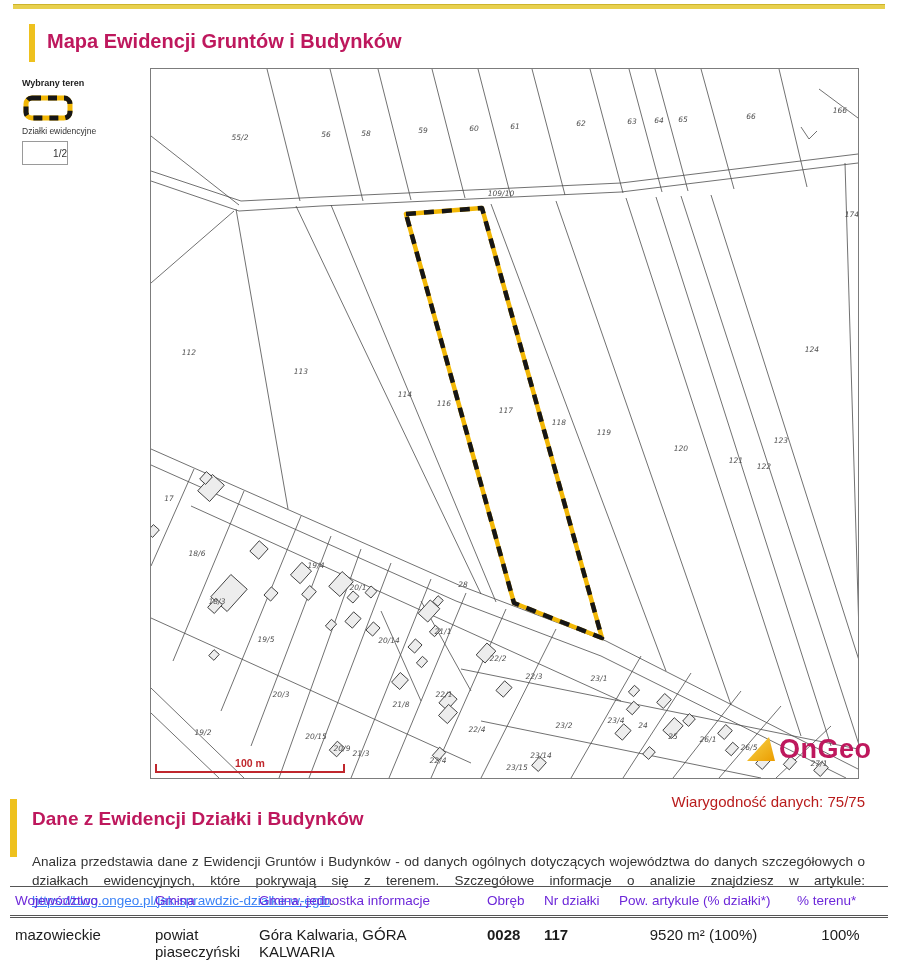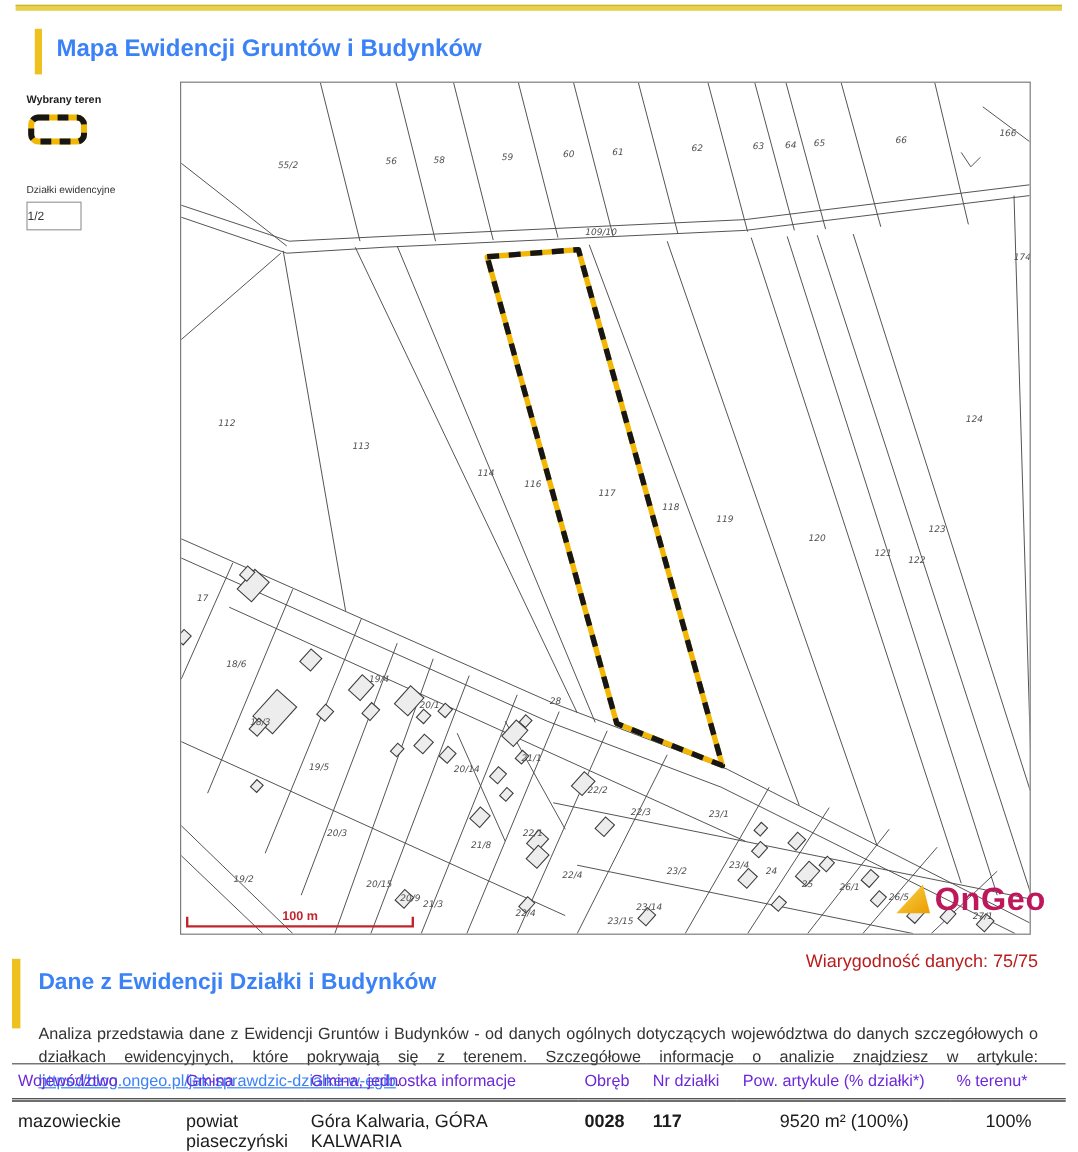--- a/index.html
+++ b/index.html
@@ -3,30 +3,30 @@
 <meta charset="utf-8">
 <style>
   html,body{margin:0;padding:0;}
   body{width:898px;height:960px;position:relative;background:#fff;overflow:hidden;
        font-family:"Liberation Sans",sans-serif;color:#222;}
   .abs{position:absolute;}
   
   #top-line{left:13px;top:4px;width:872px;height:4px;background:#e8d04e;border-top:1px solid #cdb42c;}
   
   .gold-bar{width:6px;background:#eec11e;}
-  h1,h2{margin:0;font-weight:bold;color:#3b82f6;}
+  h1,h2{margin:0;font-weight:bold;color:#be185d;}
   #title1{left:47px;top:30px;font-size:20px;}
   #bar1{left:29px;top:24px;height:38px;}
   
   #legend{left:22px;top:78px;width:120px;}
   .legend-label{font-size:9px;font-weight:bold;color:#222;}
-  .legend-label2{font-size:8.5px;color:#333;margin-top:26px;}
+  .legend-label2{font-size:8.5px;color:#333;}
   #legend-swatch{margin-top:6px;}
   #legend-ratio-box{margin-top:5px;width:44px;height:22px;border:1px solid #9a9a9a;
-      display:flex;align-items:center;justify-content:flex-start;font-size:10px;color:#333;background:#fff;}
+      display:flex;align-items:center;justify-content:flex-end;font-size:10px;color:#333;background:#fff;}
   
   #map{left:150px;top:68px;width:707px;height:709px;border:1px solid #7c7c7c;background:#fff;}
   .pl{stroke:#4c4c4c;stroke-width:0.8;fill:none;}
   .hl-y{fill:none;stroke:#f2b705;stroke-width:4.5;stroke-linejoin:round;}
   .hl-b{fill:none;stroke:#161616;stroke-width:4.5;stroke-dasharray:10 8;stroke-linejoin:round;}
   .house{fill:#ededed;stroke:#3d3d3d;stroke-width:0.9;}
   .plabel{font-family:"DejaVu Sans",sans-serif;font-style:italic;font-size:7.5px;fill:#4f4f4f;text-anchor:middle;}
   .scale{fill:none;stroke:#c0272d;stroke-width:2;}
   .scale-label{font-family:"Liberation Sans",sans-serif;font-weight:bold;font-size:10.5px;fill:#c0272d;text-anchor:middle;}
   

